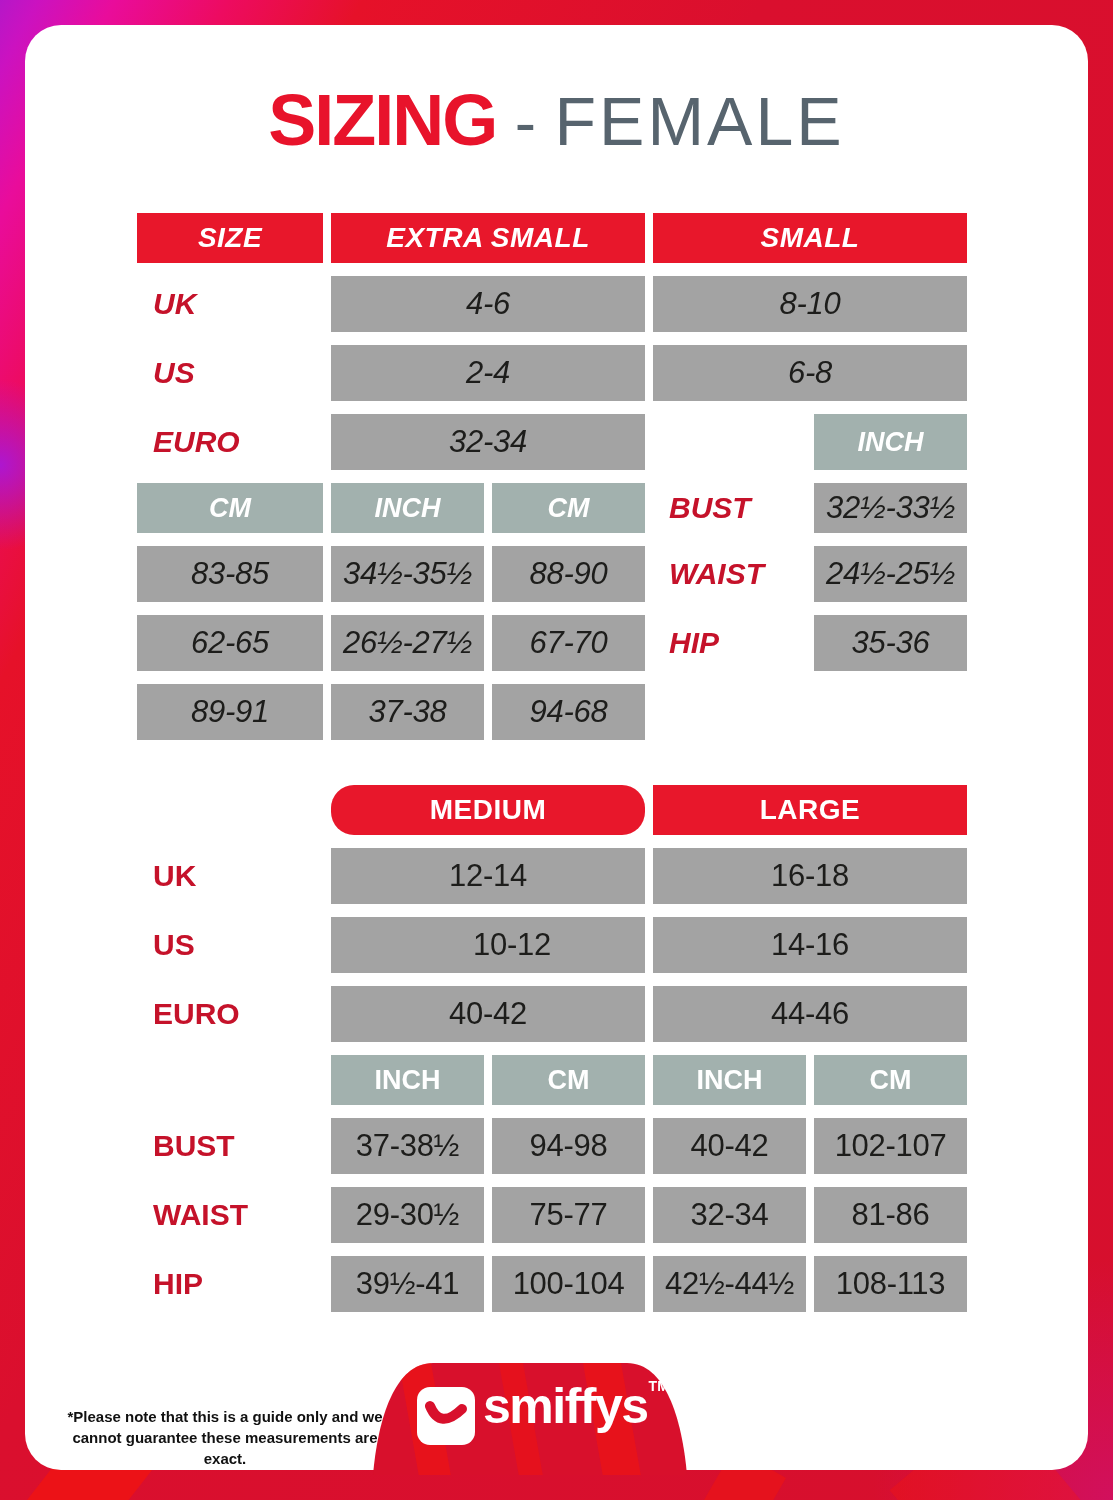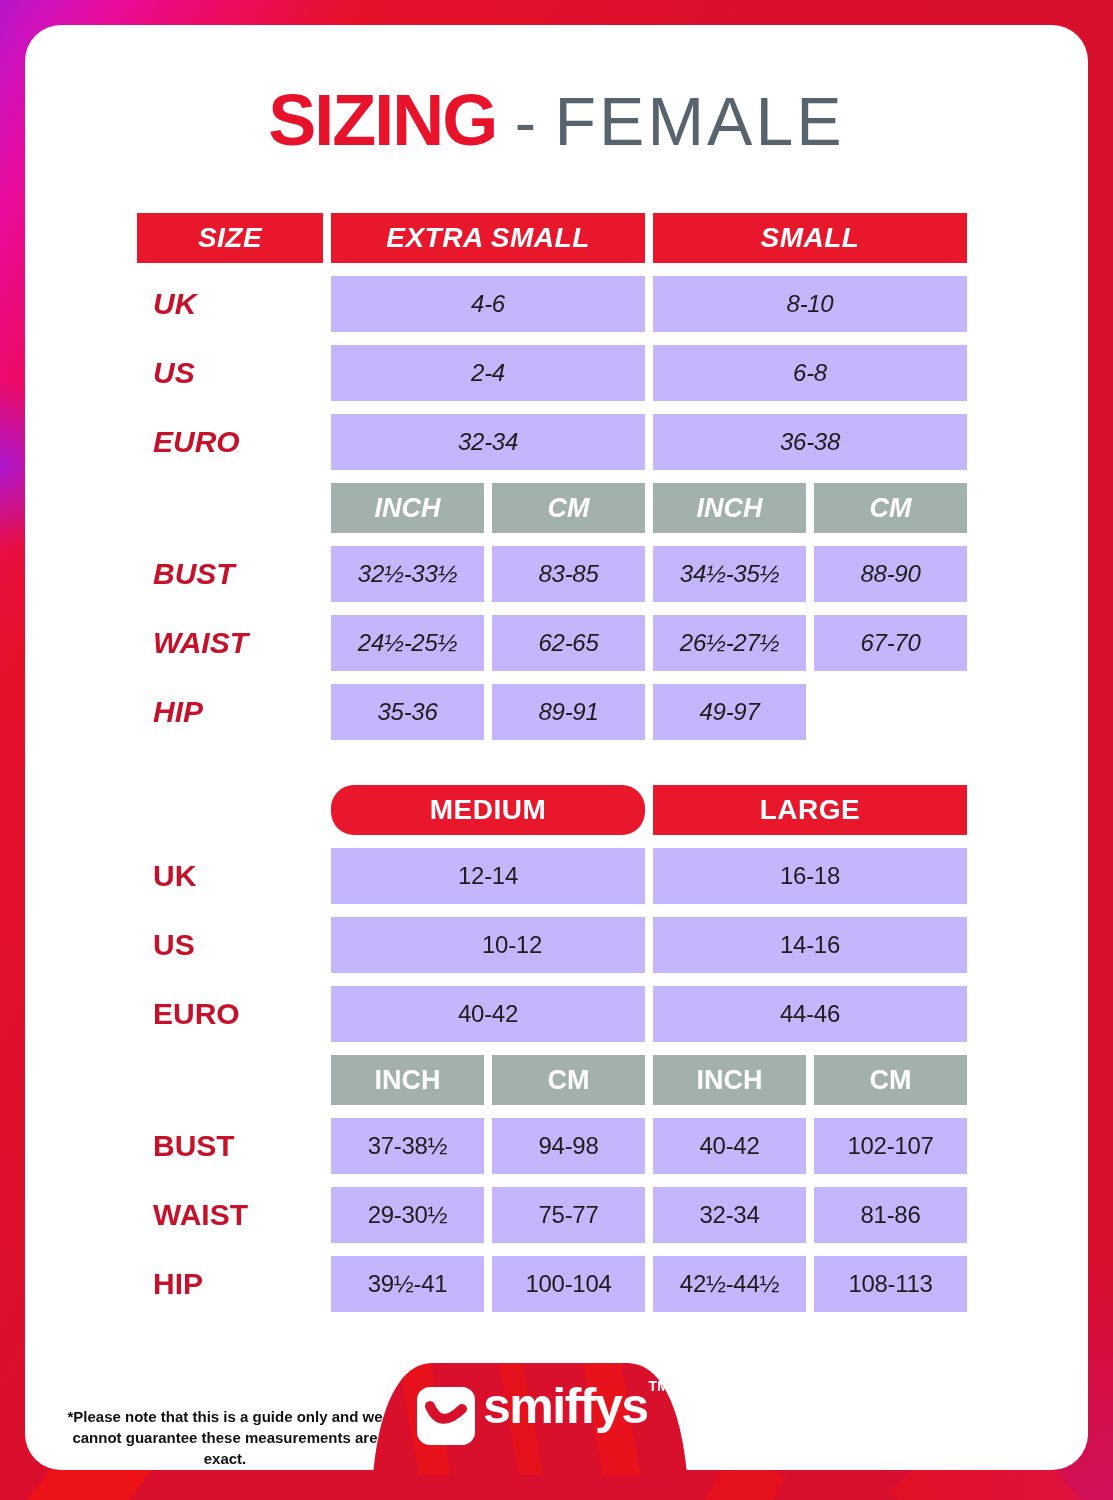--- a/index.html
+++ b/index.html
@@ -33,21 +33,21 @@
     grid-template-rows:50px 56px 56px 56px 50px 56px 56px 56px;
     column-gap:8px; row-gap:13px;
   }
   .sizing-table.t1 { top:188px;font-style:italic; }
   .sizing-table.t2 { top:760px; }
 
   .hdr { display:flex; align-items:center; justify-content:center; color:#ffffff; font-weight:bold; }
   .hdr-red  { background:#e8172b; font-size:28px; letter-spacing:.5px; }
   .hdr-sage { background:#a2b1ae; font-size:27px; }
   .cell {
-    background:#c4b5fd; color:#1d1d1b; font-size:24px; letter-spacing:-.3px;
+    background:#a3a3a3; color:#1d1d1b; font-size:31px; letter-spacing:-.3px;
     display:flex; align-items:center; justify-content:center;
   }
   .rowlabel {
     color:#c5122a; font-weight:bold; font-size:30px;
     display:flex; align-items:center; padding-left:16px;
   }
   .ghost { background:transparent; }
 
   .disclaimer {
     position:absolute; left:35px; top:1381px; width:330px;
@@ -86,40 +86,40 @@
         <div class="hdr hdr-red" style="grid-column: span 2;">EXTRA SMALL</div>
         <div class="hdr hdr-red" style="grid-column: span 2;">SMALL</div>
         <div class="rowlabel">UK</div>
         <div class="cell" style="grid-column: span 2;">4-6</div>
         <div class="cell" style="grid-column: span 2;">8-10</div>
         <div class="rowlabel">US</div>
         <div class="cell" style="grid-column: span 2;">2-4</div>
         <div class="cell" style="grid-column: span 2; text-align: center;">6-8</div>
         <div class="rowlabel">EURO</div>
         <div class="cell" style="grid-column: span 2;">32-34</div>
-        <div class="cell" style="grid-column: span 2;">36-38</div>
         <div class="ghost"></div>
         <div class="hdr hdr-sage">INCH</div>
         <div class="hdr hdr-sage">CM</div>
         <div class="hdr hdr-sage">INCH</div>
         <div class="hdr hdr-sage">CM</div>
         <div class="rowlabel">BUST</div>
         <div class="cell">32½-33½</div>
         <div class="cell">83-85</div>
         <div class="cell">34½-35½</div>
         <div class="cell">88-90</div>
         <div class="rowlabel">WAIST</div>
         <div class="cell">24½-25½</div>
         <div class="cell">62-65</div>
         <div class="cell">26½-27½</div>
         <div class="cell">67-70</div>
         <div class="rowlabel">HIP</div>
         <div class="cell">35-36</div>
         <div class="cell">89-91</div>
-        <div class="cell">49-97</div>
+        <div class="cell">37-38</div>
+        <div class="cell">94-68</div>
       </div>
 
     <div class="sizing-table t2">
         <div class="ghost"></div>
         <div class="hdr hdr-red" style="grid-column: span 2; border-radius: 23px;">MEDIUM</div>
         <div class="hdr hdr-red" style="grid-column: span 2;">LARGE</div>
         <div class="rowlabel">UK</div>
         <div class="cell" style="grid-column: span 2;">12-14</div>
         <div class="cell" style="grid-column: span 2;">16-18</div>
         <div class="rowlabel">US</div>

